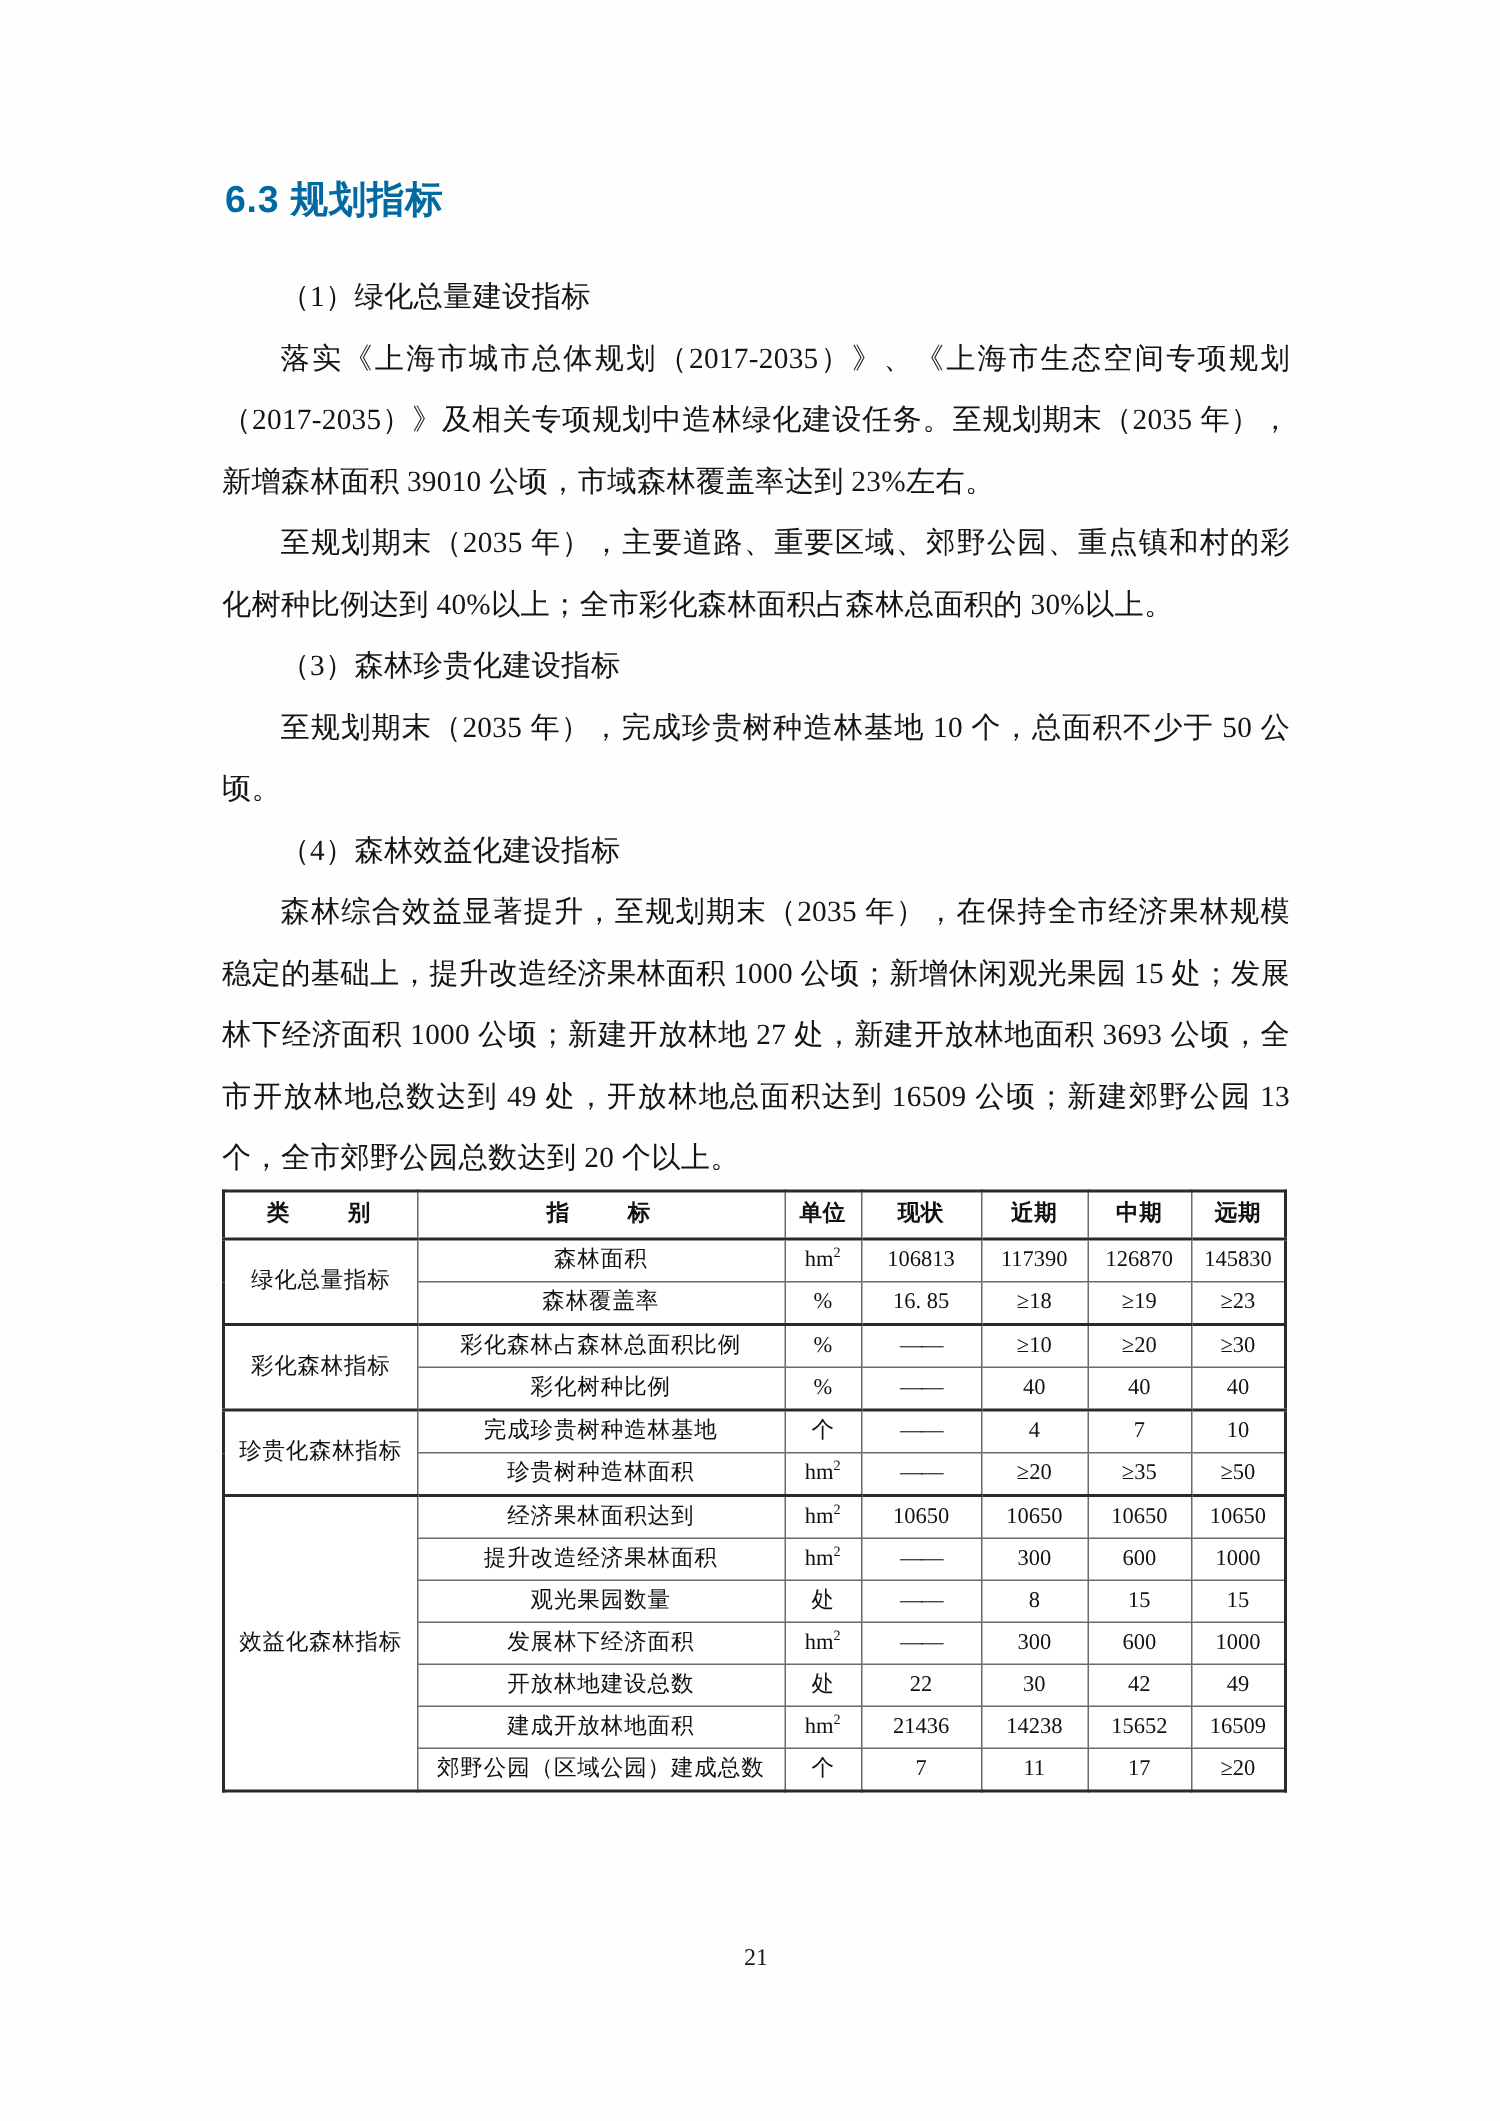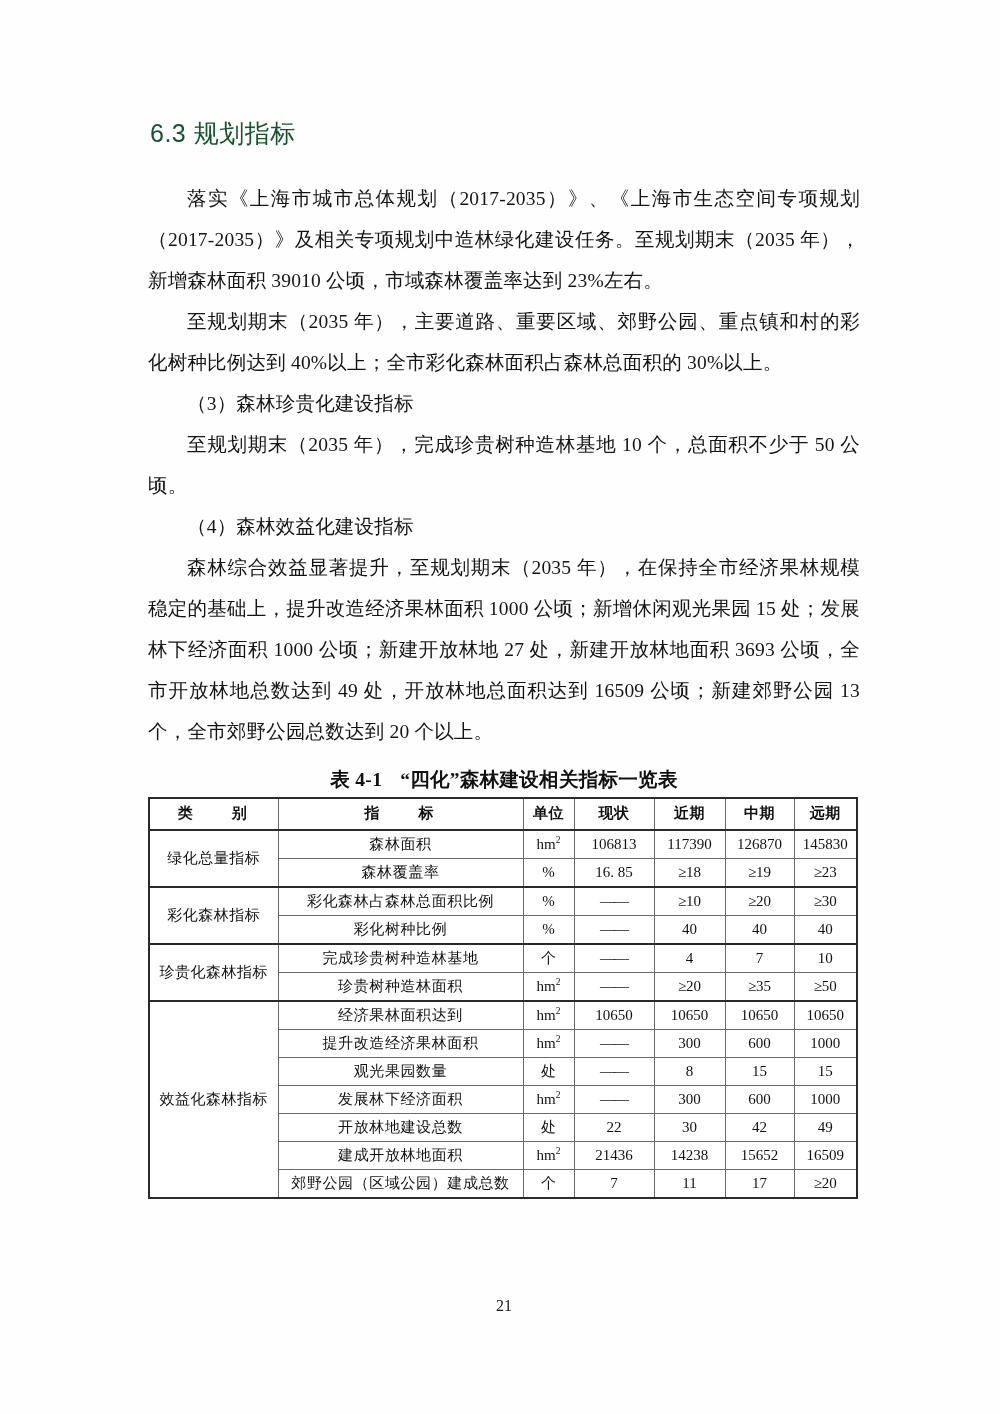--- a/index.html
+++ b/index.html
@@ -30,24 +30,24 @@
   .content {
     position: absolute;
     left: 148px;
     top: 118px;
     width: 712px;
   }
 
   
   .section-heading {
     font-family: "Liberation Sans", "DejaVu Sans", sans-serif;
-    font-weight: normal;
+    font-weight: bold;
     font-size: 25px;
     letter-spacing: 0.5px;
-    color: #14532d;
+    color: #0369a1;
     margin: 0 0 30px 2px;
     line-height: 1.2;
   }
 
   
   .para {
     font-size: 19.5px;
     line-height: 41px;
     margin: 0;
     text-align: justify;
@@ -155,31 +155,29 @@
 </head>
 <body>
 
 <div class="page">
 
   <div class="content">
 
     <h2 class="section-heading">6.3 规划指标</h2>
 
     <div>
+      <p class="para sub">（1）绿化总量建设指标</p>
       <p class="para indent">落实《上海市城市总体规划（2017-2035）》、《上海市生态空间专项规划（2017-2035）》及相关专项规划中造林绿化建设任务。至规划期末（2035 年），新增森林面积 39010 公顷，市域森林覆盖率达到 23%左右。</p>
       <p class="para indent">至规划期末（2035 年），主要道路、重要区域、郊野公园、重点镇和村的彩化树种比例达到 40%以上；全市彩化森林面积占森林总面积的 30%以上。</p>
       <p class="para sub">（3）森林珍贵化建设指标</p>
       <p class="para indent">至规划期末（2035 年），完成珍贵树种造林基地 10 个，总面积不少于 50 公顷。</p>
       <p class="para sub">（4）森林效益化建设指标</p>
       <p class="para indent">森林综合效益显著提升，至规划期末（2035 年），在保持全市经济果林规模稳定的基础上，提升改造经济果林面积 1000 公顷；新增休闲观光果园 15 处；发展林下经济面积 1000 公顷；新建开放林地 27 处，新建开放林地面积 3693 公顷，全市开放林地总数达到 49 处，开放林地总面积达到 16509 公顷；新建郊野公园 13 个，全市郊野公园总数达到 20 个以上。</p>
     </div>
 
-    <div class="table-caption">
-      <span class="cap-num">表 4-1</span><span>“四化”森林建设相关指标一览表</span>
-    </div>
 
     <table class="indicator-table">
       <colgroup>
         <col class="c-group">
           <col class="c-ind">
           <col class="c-unit">
         <col class="c-cur">
           <col class="c-near">
           <col class="c-mid">
           <col class="c-far">

